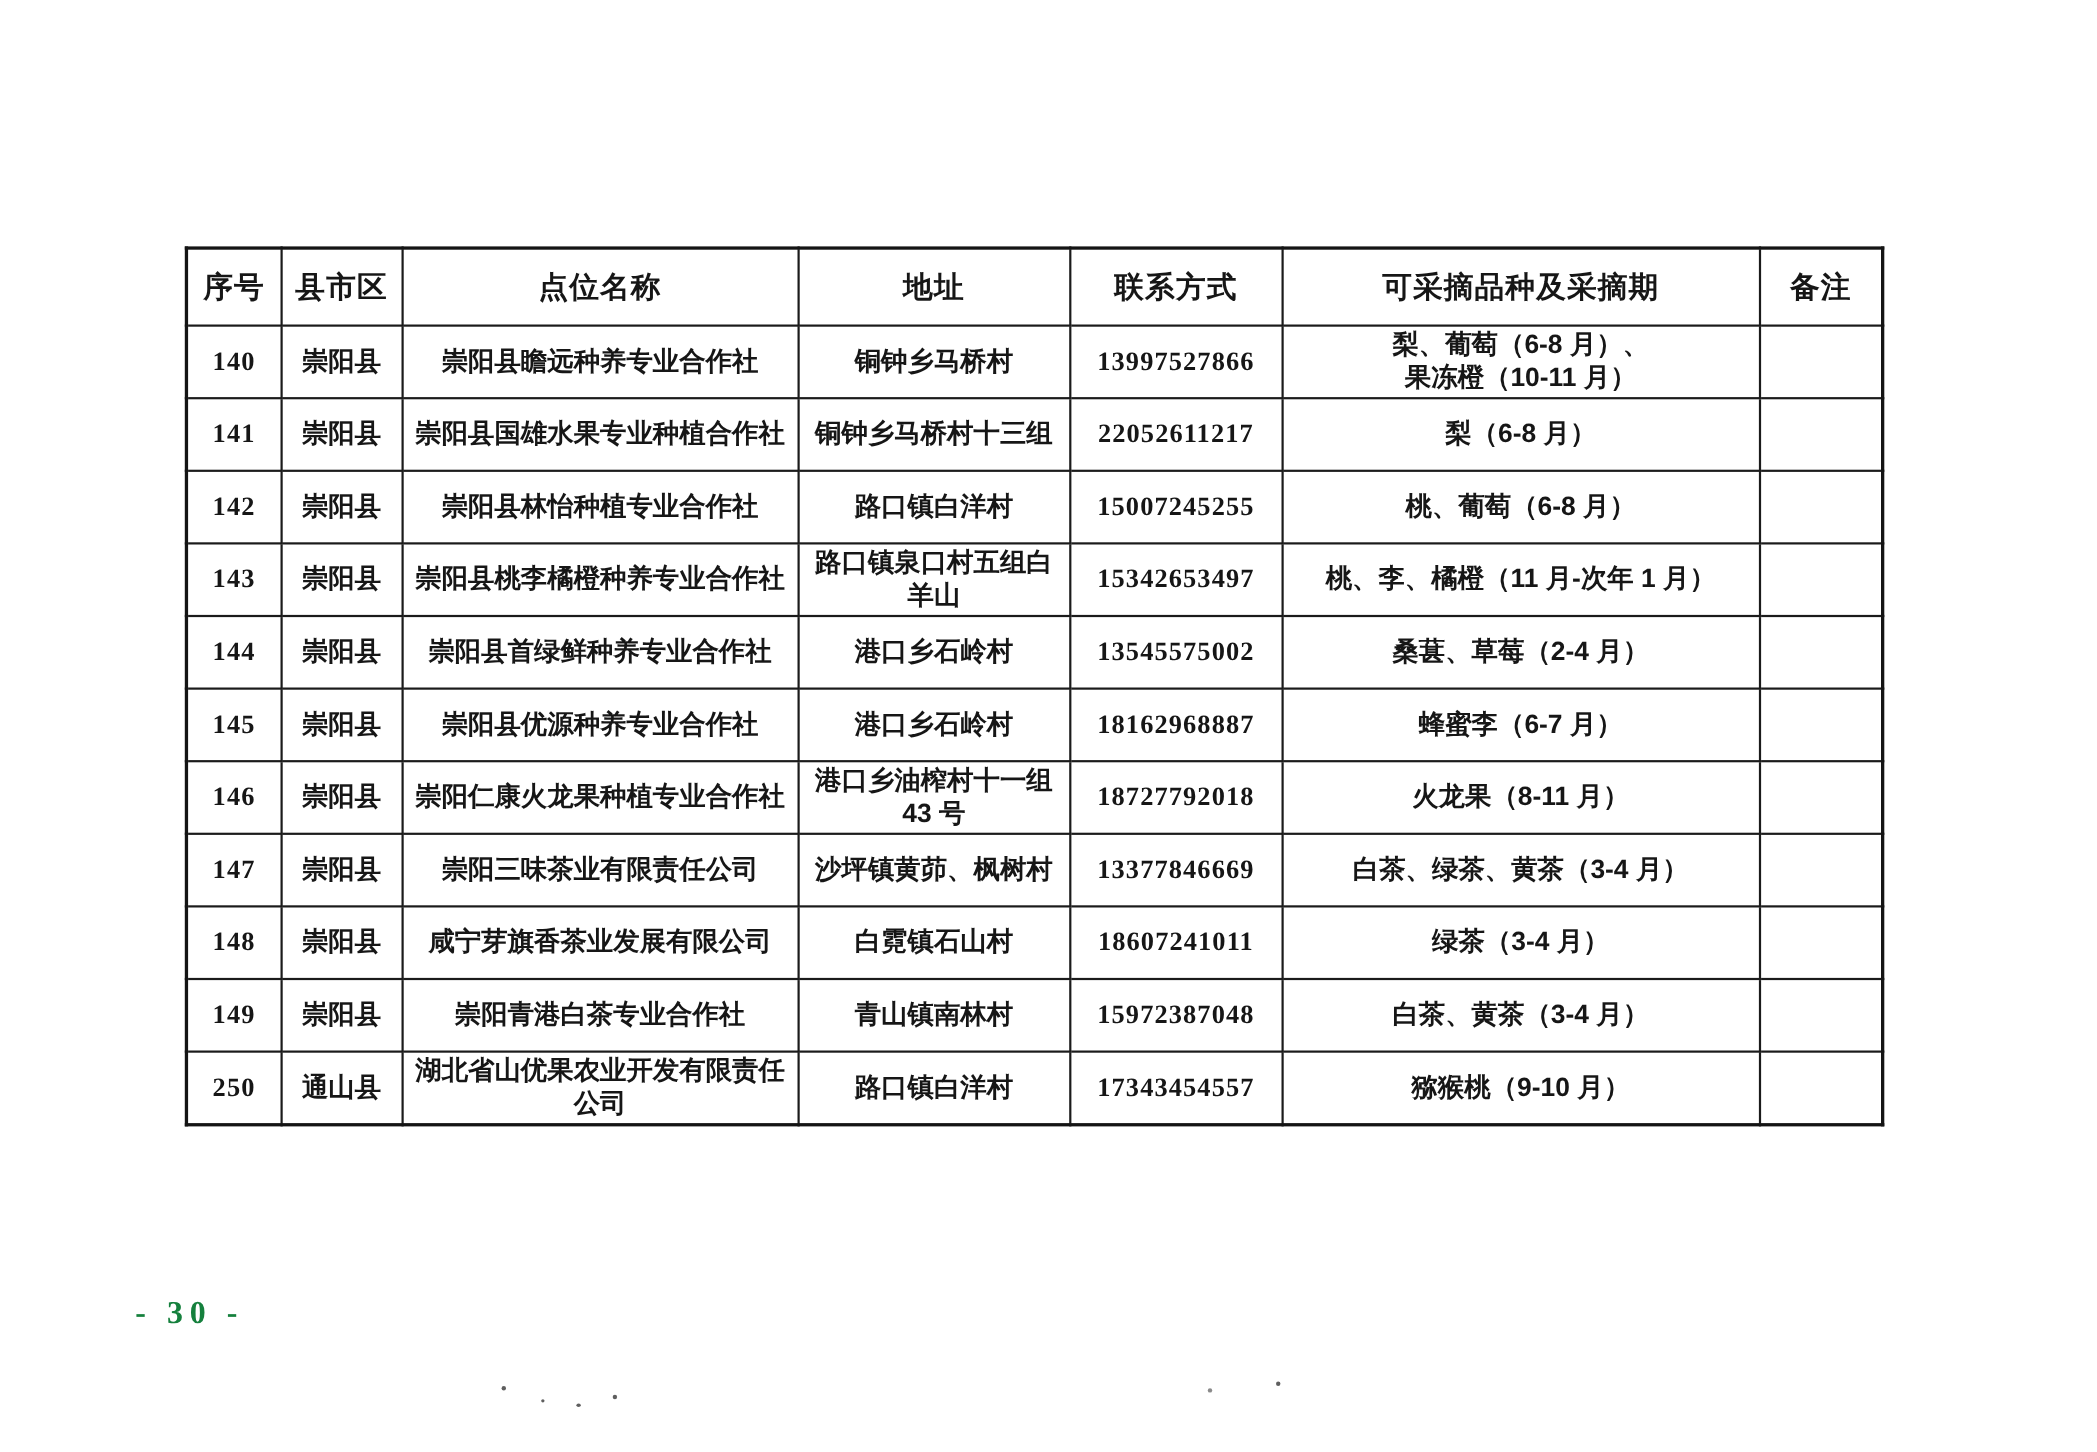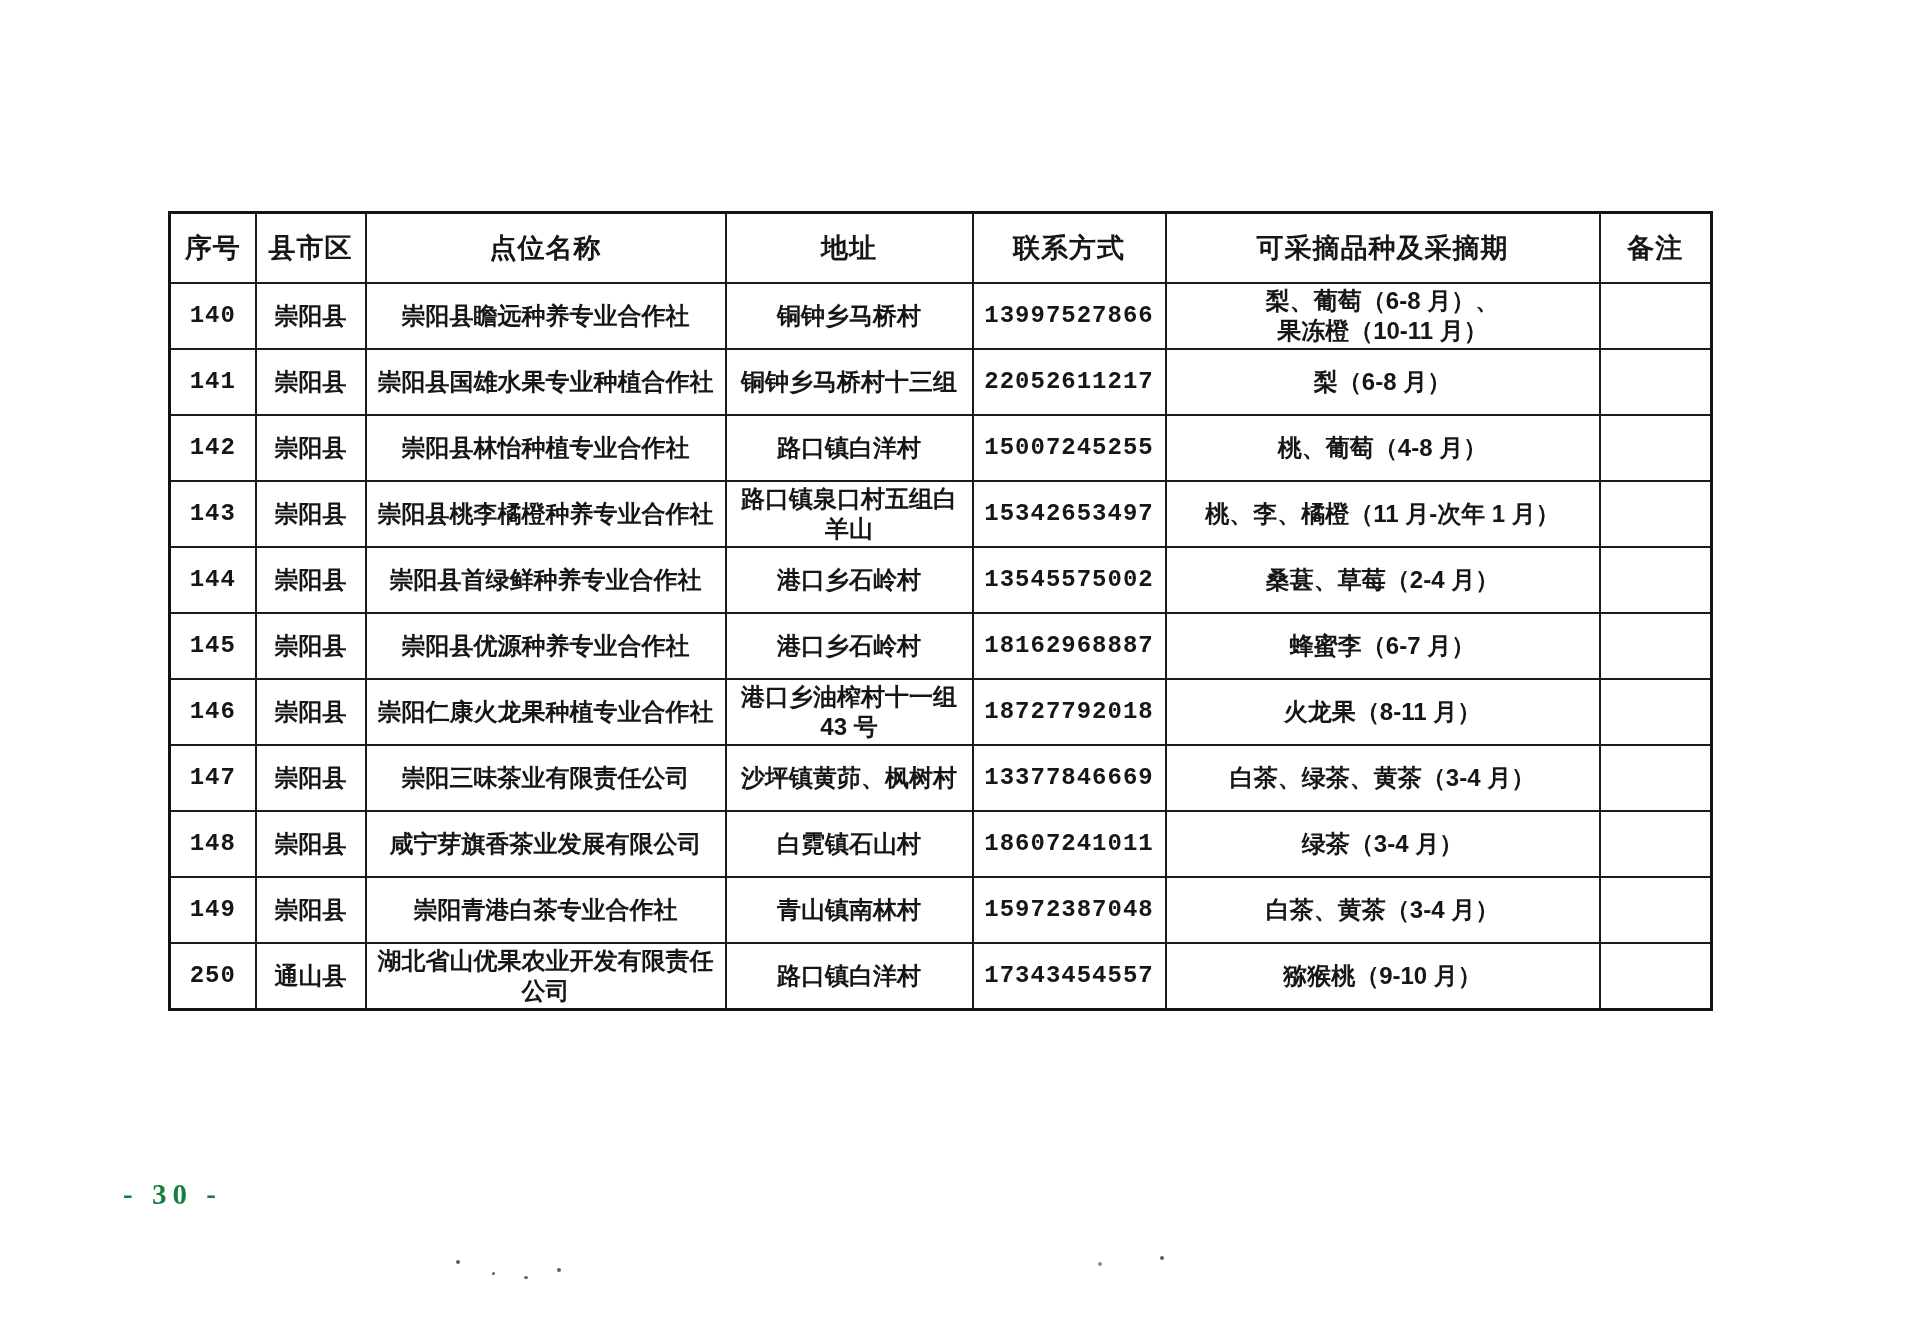--- a/index.html
+++ b/index.html
@@ -16,21 +16,21 @@
     overflow: hidden;
   }
   .page {
     position: absolute;
     inset: 0;
     background: #ffffff;
   }
   table.doc-table {
     position: absolute;
     left: 168px;
-    top: 211px;
+    top: 224px;
     border-collapse: collapse;
     table-layout: fixed;
     width: 1542px;
   }
   table.doc-table col.c-no       { width: 86px;  }
   table.doc-table col.c-county   { width: 110px; }
   table.doc-table col.c-name     { width: 360px; }
   table.doc-table col.c-address  { width: 247px; }
   table.doc-table col.c-phone    { width: 193px; }
   table.doc-table col.c-variety  { width: 434px; }
@@ -52,21 +52,21 @@
     font-weight: 700;
     letter-spacing: 1px;
   }
   table.doc-table td {
     height: 66px;
     font-size: 24px;
     font-weight: 700;
     line-height: 1.25;
   }
   td.num {
-    font-family: Liberation Mono, monospace;
+    font-family: Liberation Serif, serif;
     font-size: 26px;
     font-weight: 600;
     letter-spacing: 1px;
   }
   td.variety, td.address, td.name-cell {
     white-space: pre-line;
   }
   .page-number {
     position: absolute;
     left: 123px;
@@ -135,21 +135,21 @@
         <td class="num">22052611217</td>
         <td class="variety">梨（6-8 月）</td>
         <td></td>
       </tr>
       <tr>
         <td class="num">142</td>
         <td>崇阳县</td>
         <td class="name-cell">崇阳县林怡种植专业合作社</td>
         <td class="address">路口镇白洋村</td>
         <td class="num">15007245255</td>
-        <td class="variety">桃、葡萄（4-8 月）</td>
+        <td class="variety">桃、葡萄（6-8 月）</td>
         <td></td>
       </tr>
       <tr>
         <td class="num">143</td>
         <td>崇阳县</td>
         <td class="name-cell">崇阳县桃李橘橙种养专业合作社</td>
         <td class="address">路口镇泉口村五组白羊山</td>
         <td class="num">15342653497</td>
         <td class="variety">桃、李、橘橙（11 月-次年 1 月）</td>
         <td></td>

